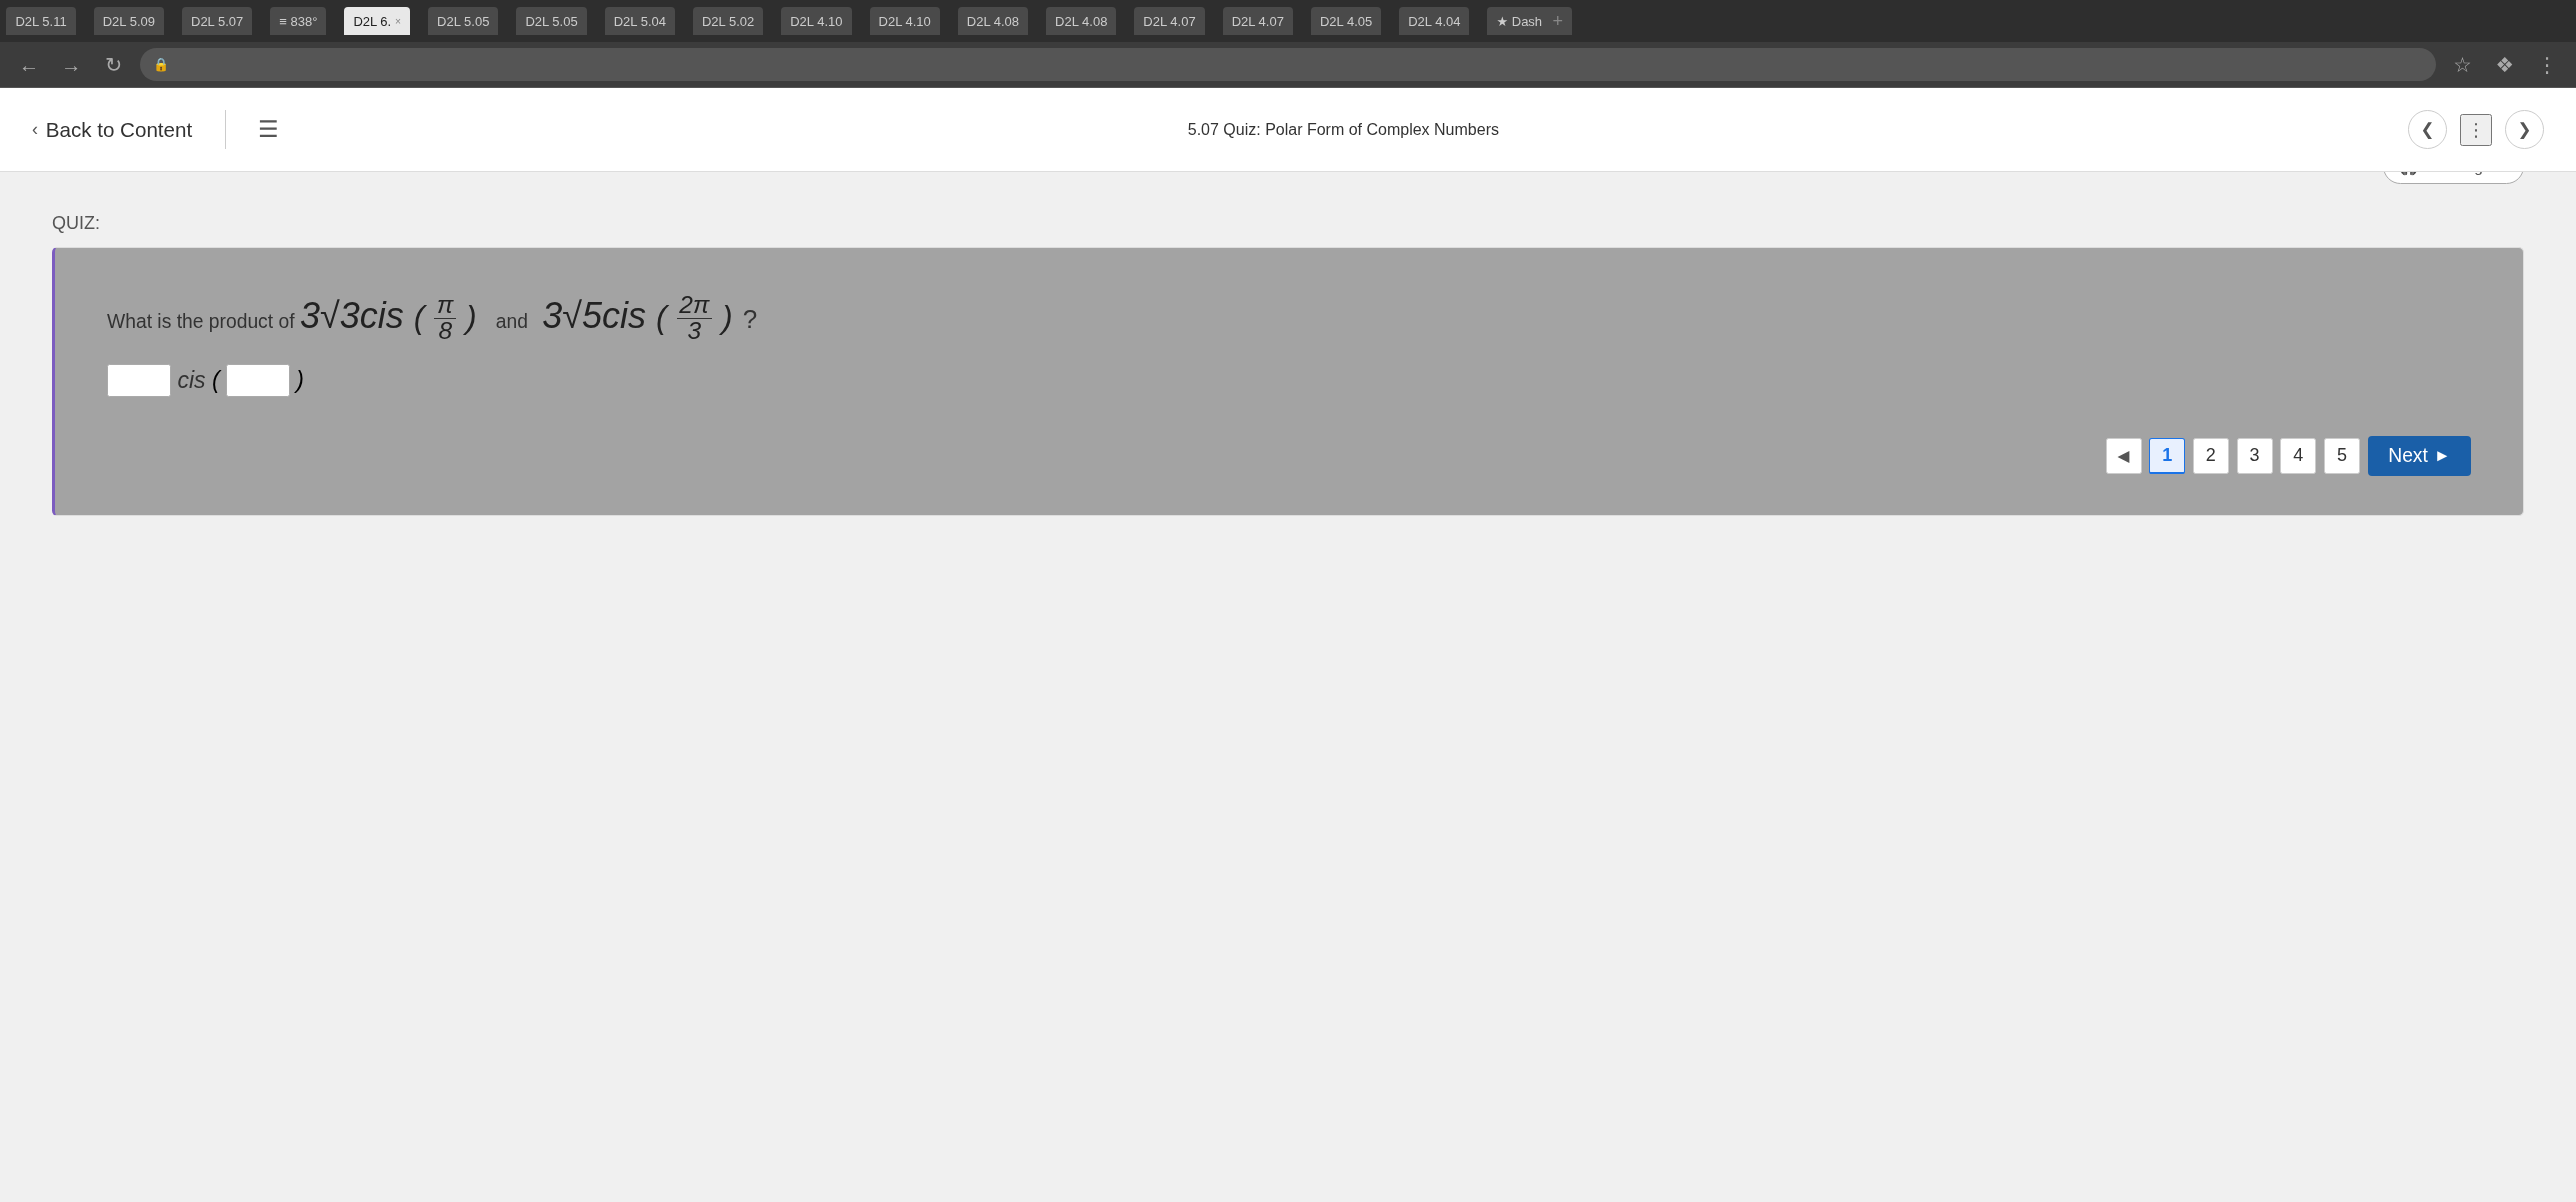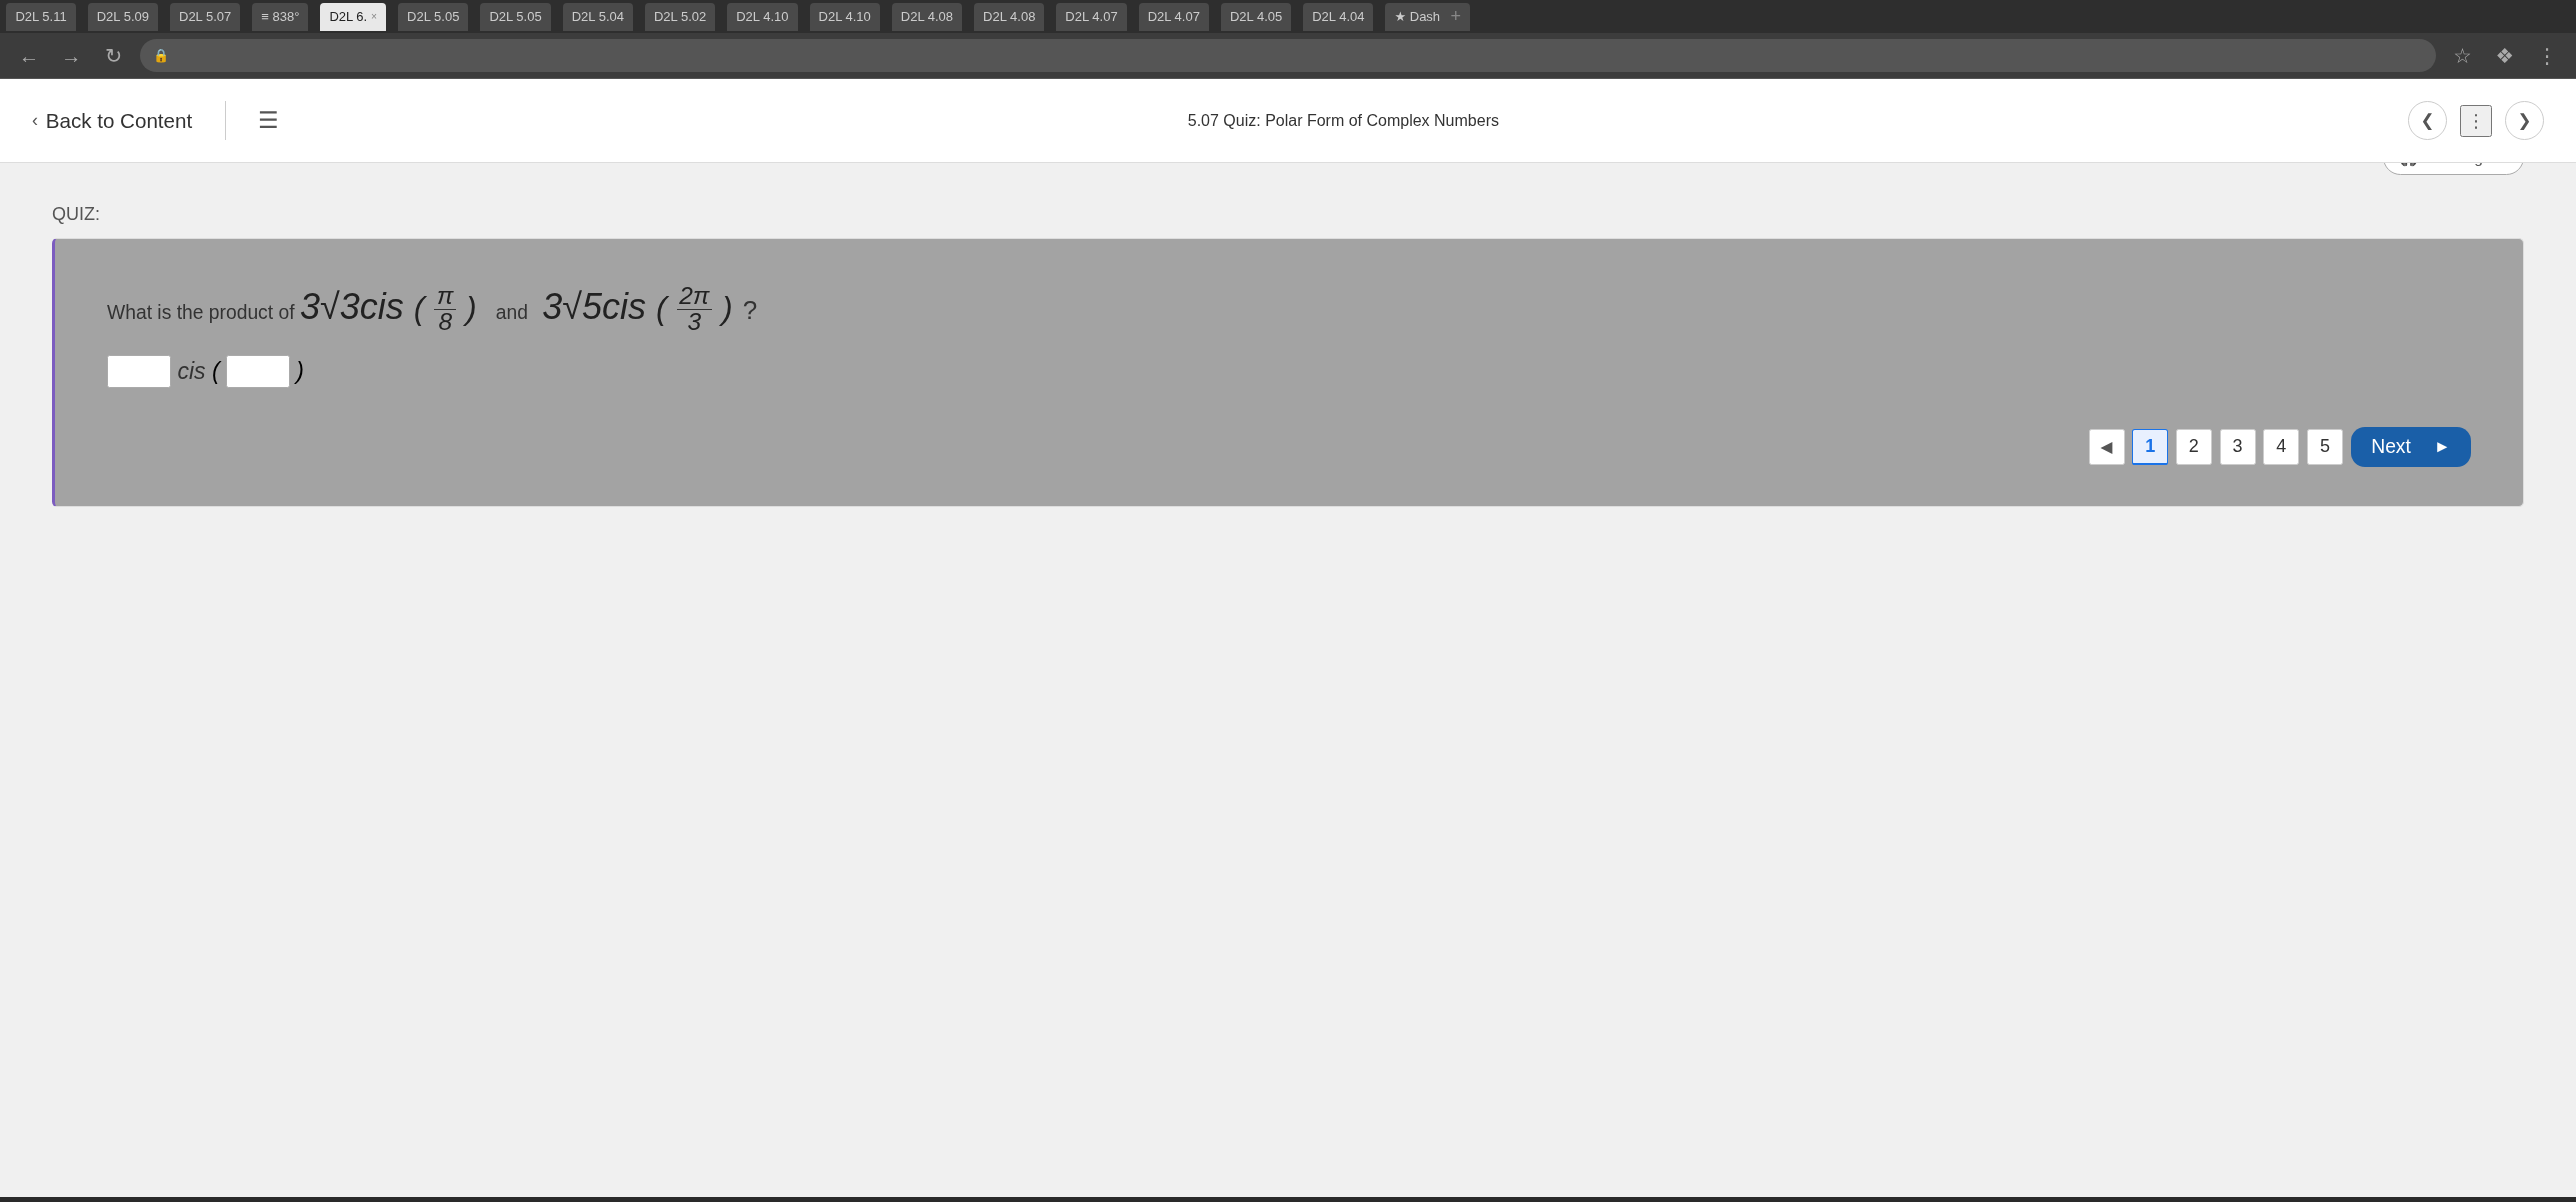--- a/index.html
+++ b/index.html
@@ -5,25 +5,25 @@
     * { box-sizing: border-box; margin: 0; padding: 0; }
     body {
       font-family: Arial, sans-serif;
       background: #2a2a2a;
       width: 2576px;
       height: 1203px;
       overflow: hidden;
     }
     .tab-bar {
       background: #2e2e2e;
-      height: 33px;
+      height: 42px;
       display: flex;
       align-items: center;
       padding: 0 6.4px;
-      gap: 12px;
+      gap: 18px;
       overflow: hidden;
     }
     .tab {
       background: #4a4a4a;
       color: #ccc;
       font-size: 13px;
       padding: 3.9px 9px;
       border-radius: 3.9px 3.9px 0 0;
       white-space: nowrap;
       display: flex;
@@ -290,27 +290,27 @@
       background: #e8f0fe;
       border: 1.3px solid #1a73e8;
       border-bottom: 2.6px solid #1a73e8;
       color: #1a73e8;
       font-weight: bold;
     }
     .next-btn {
       background: #1a5fa8;
       color: white;
       border: none;
-      border-radius: 14px;
+      border-radius: 4px;
       padding: 9px 20.6px;
       font-size: 19.3px;
       cursor: pointer;
       display: flex;
       align-items: center;
-      gap: 23px;
+      gap: 6px;
     }
     .next-btn .arrow { font-size: 16.7px; }
   </style>
 </head>
 <body>
 
 <div class="tab-bar">
   <div class="tab">
     <span>D2L 5.11</span>
   </div>

